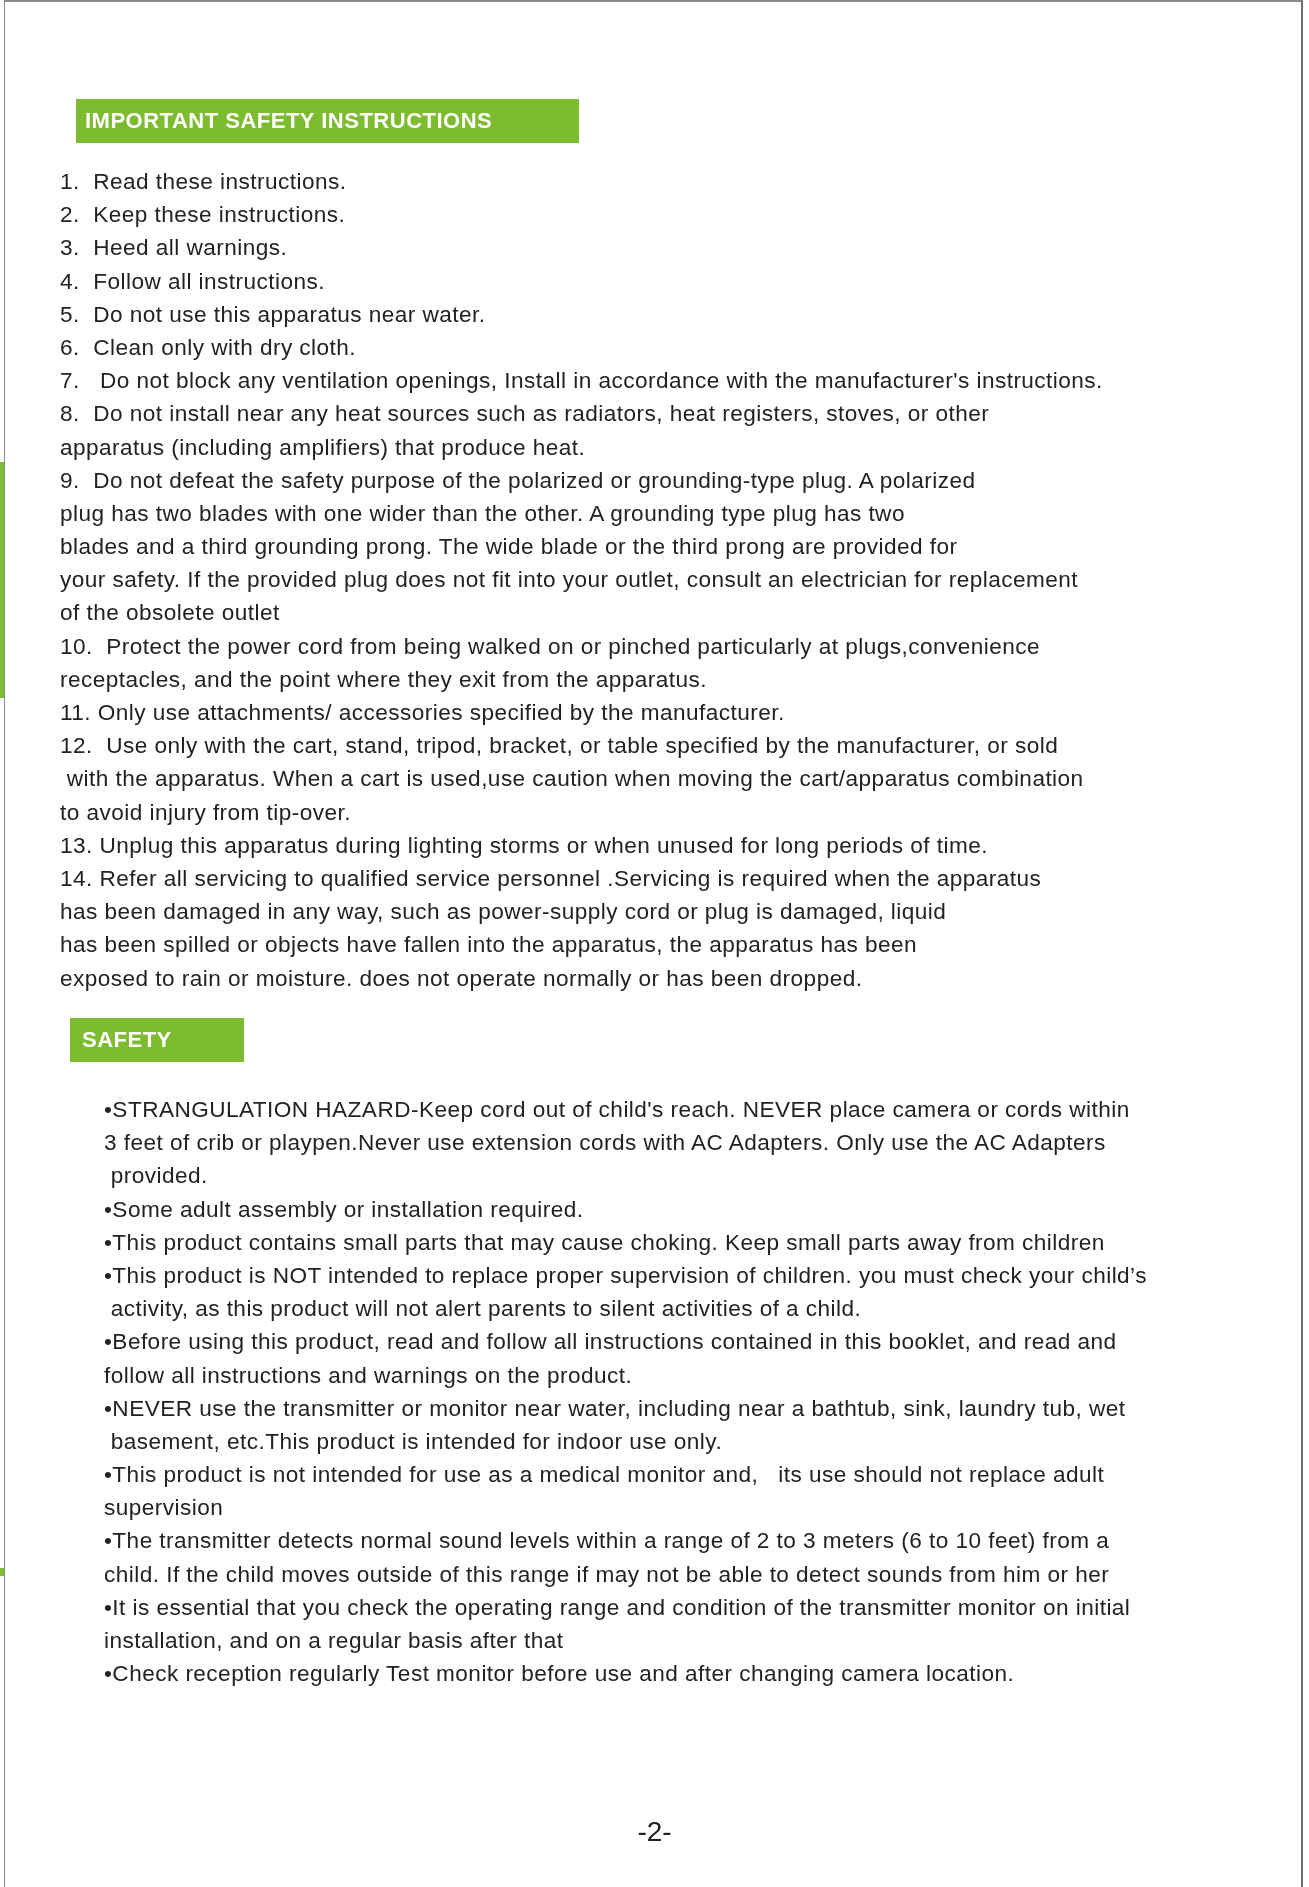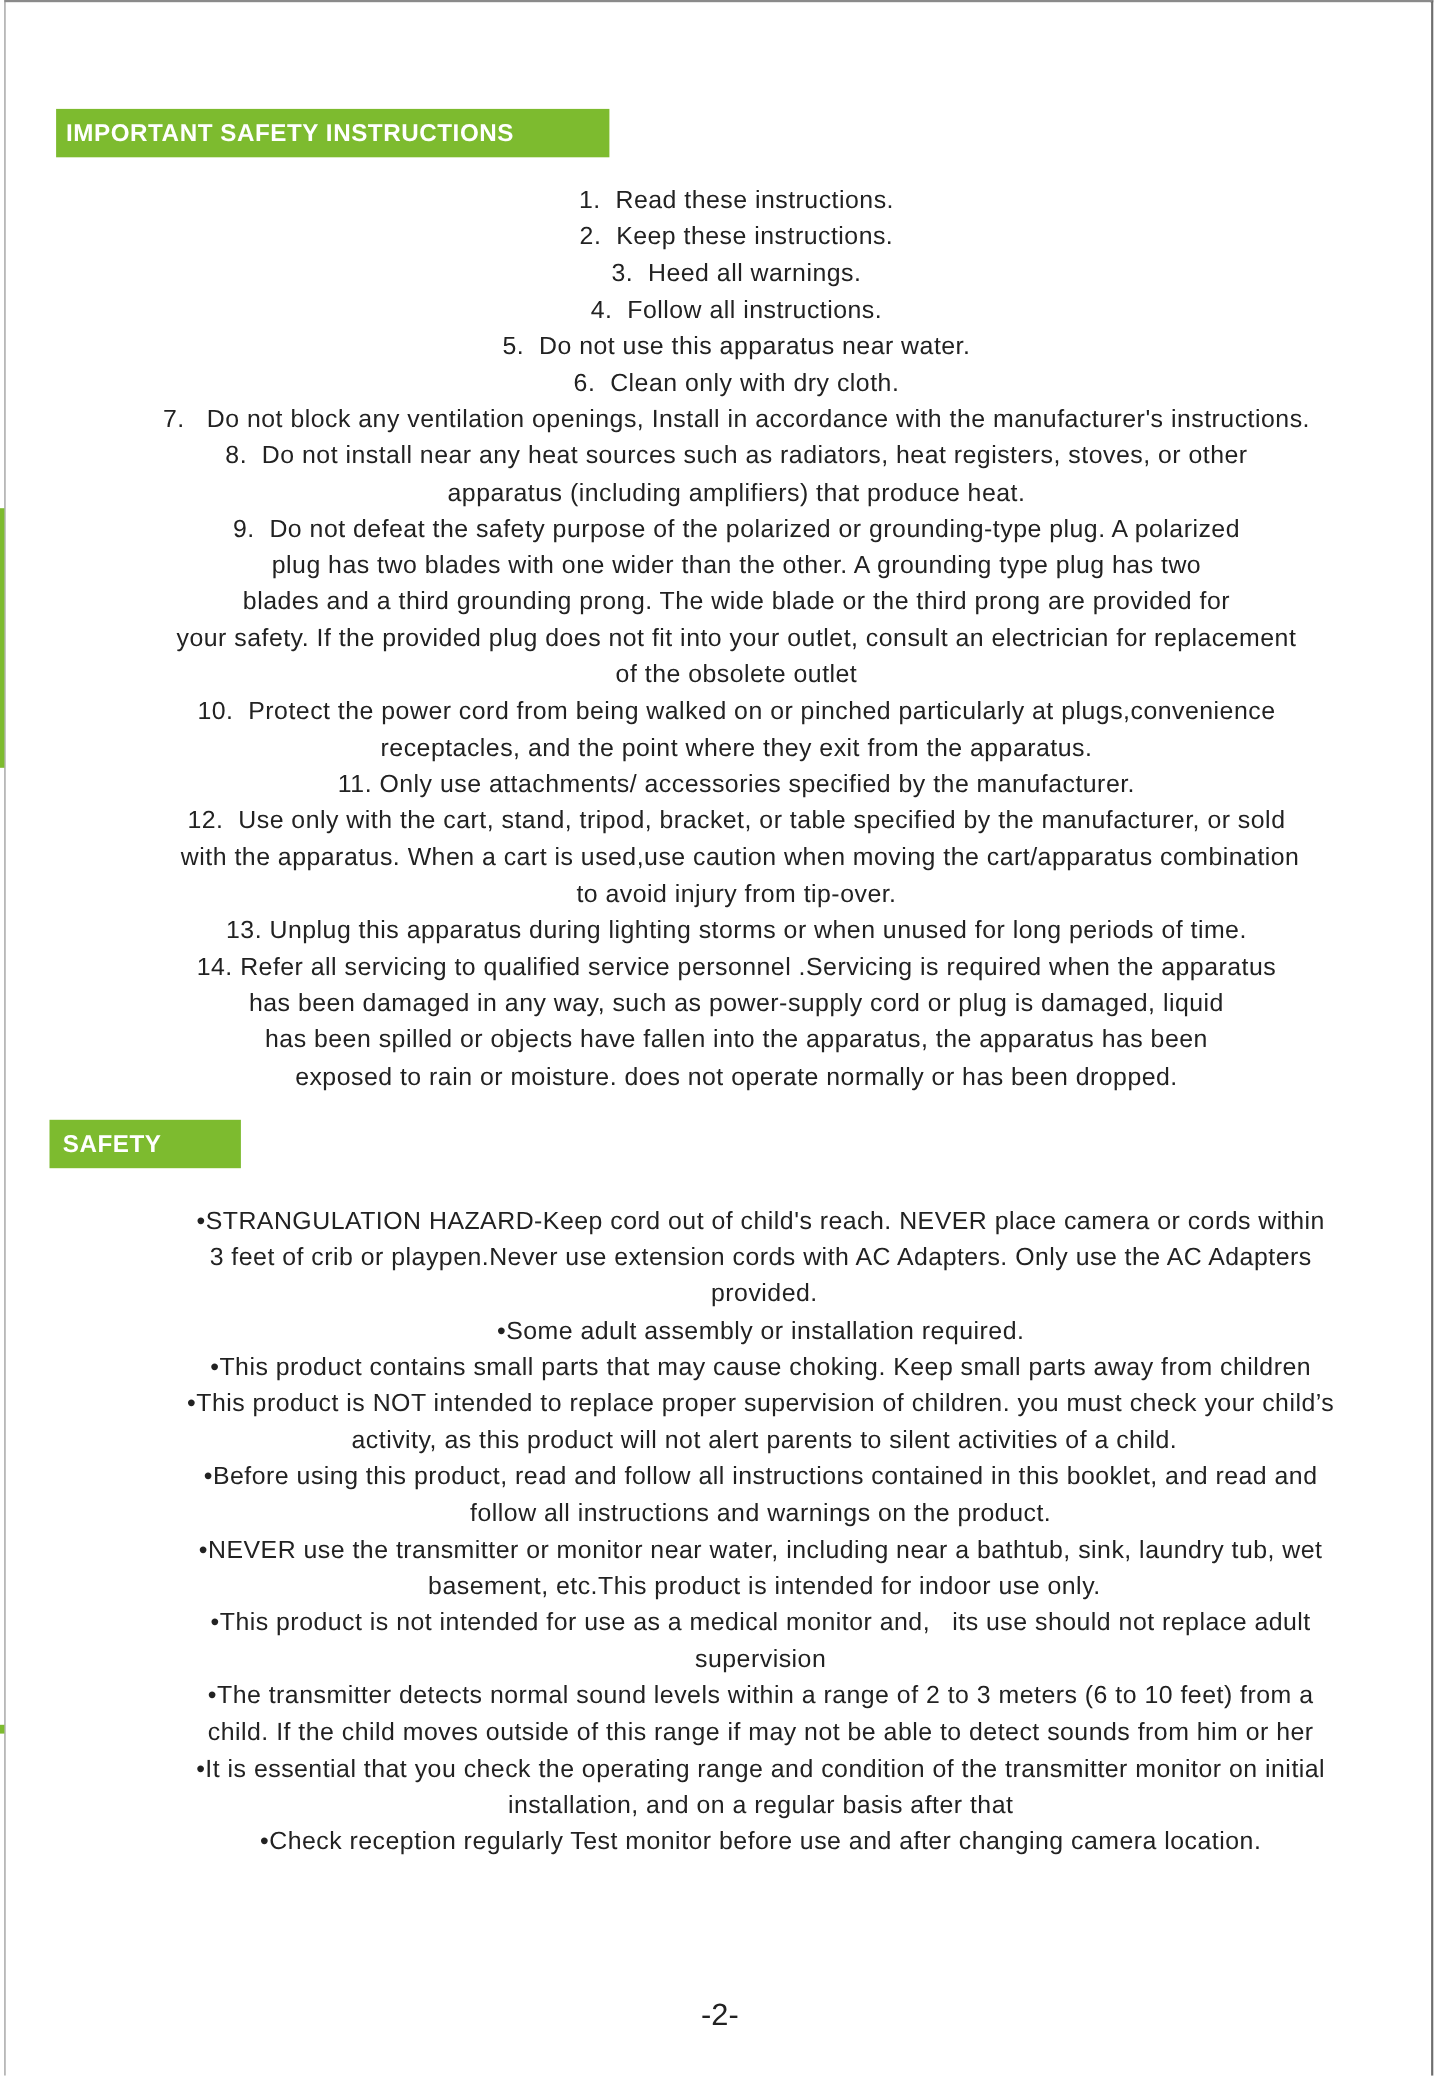--- a/index.html
+++ b/index.html
@@ -3,28 +3,28 @@
   <meta charset="utf-8">
   <style>
     html, body { margin: 0; padding: 0; background: #ffffff; }
     body { width: 1309px; height: 1887px; position: relative; overflow: hidden;
       font-family: "Liberation Sans", "DejaVu Sans", sans-serif; color: #222222; }
     .page-border { position: absolute; left: 4px; top: 0; width: 1299px; height: 1887px;
       border-left: 1.5px solid #8a8a8a; border-top: 2px solid #8a8a8a; border-right: 2px solid #6e6e6e; box-sizing: border-box; }
     .edge-bar { position: absolute; left: 0; top: 462px; width: 4px; height: 236px; background: #7dbb2f; }
     .edge-tick { position: absolute; left: 0; top: 1568px; width: 4px; height: 8px; background: #7dbb2f; }
     .header { position: absolute; background: #7dbb2f; color: #ffffff; font-weight: bold;
-      font-size: 22px; letter-spacing: 0.5px; box-sizing: border-box; display: flex; align-items: center; }
+      font-size: 22px; letter-spacing: 0.5px; box-sizing: border-box; display: flex; align-items: center; margin-left: 25px; }
     .hdr-safety { left: 51px; top: 99px; width: 503px; height: 44px; padding-left: 9px; }
     .hdr-warning { left: 45px; top: 1018px; width: 174px; height: 44px; padding-left: 12px; }
     .block { position: absolute; left: 60px; right: 30px; font-size: 22.6px; line-height: 33.2px;
       letter-spacing: 0.45px; white-space: pre; }
     .safety-list { top: 165px; }
     .warning-list { top: 1093px; left: 57px; margin-left: 47px; }
-    .line { display: block; height: 33.2px; text-align: center; }
+    .line { display: block; height: 33.2px; }
     .page-number { position: absolute; left: 0; width: 1309px; top: 1816px; text-align: center;
       font-size: 28px; color: #222222; }
   </style>
 </head>
 <body>
 
 <div class="page-border"></div>
 <div class="edge-bar"></div>
 <div class="edge-tick"></div>
 

